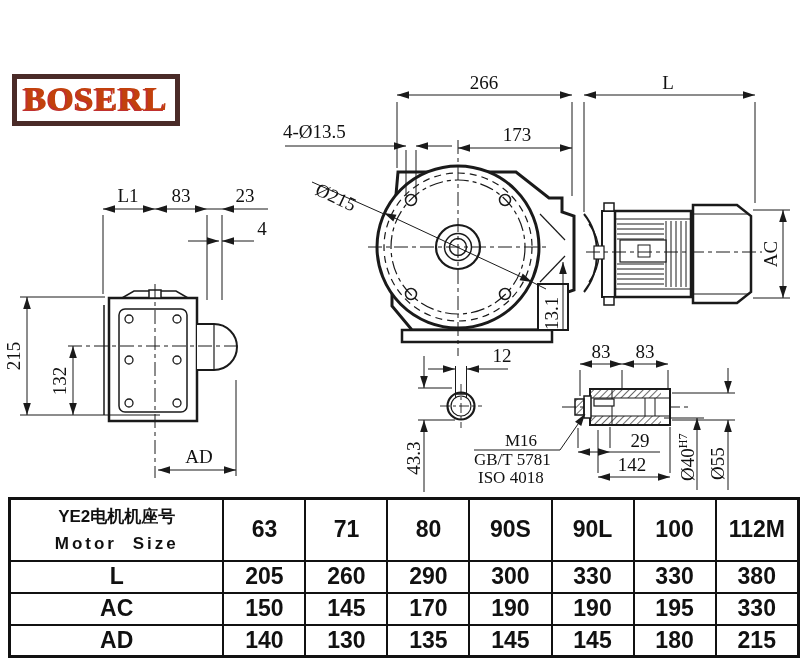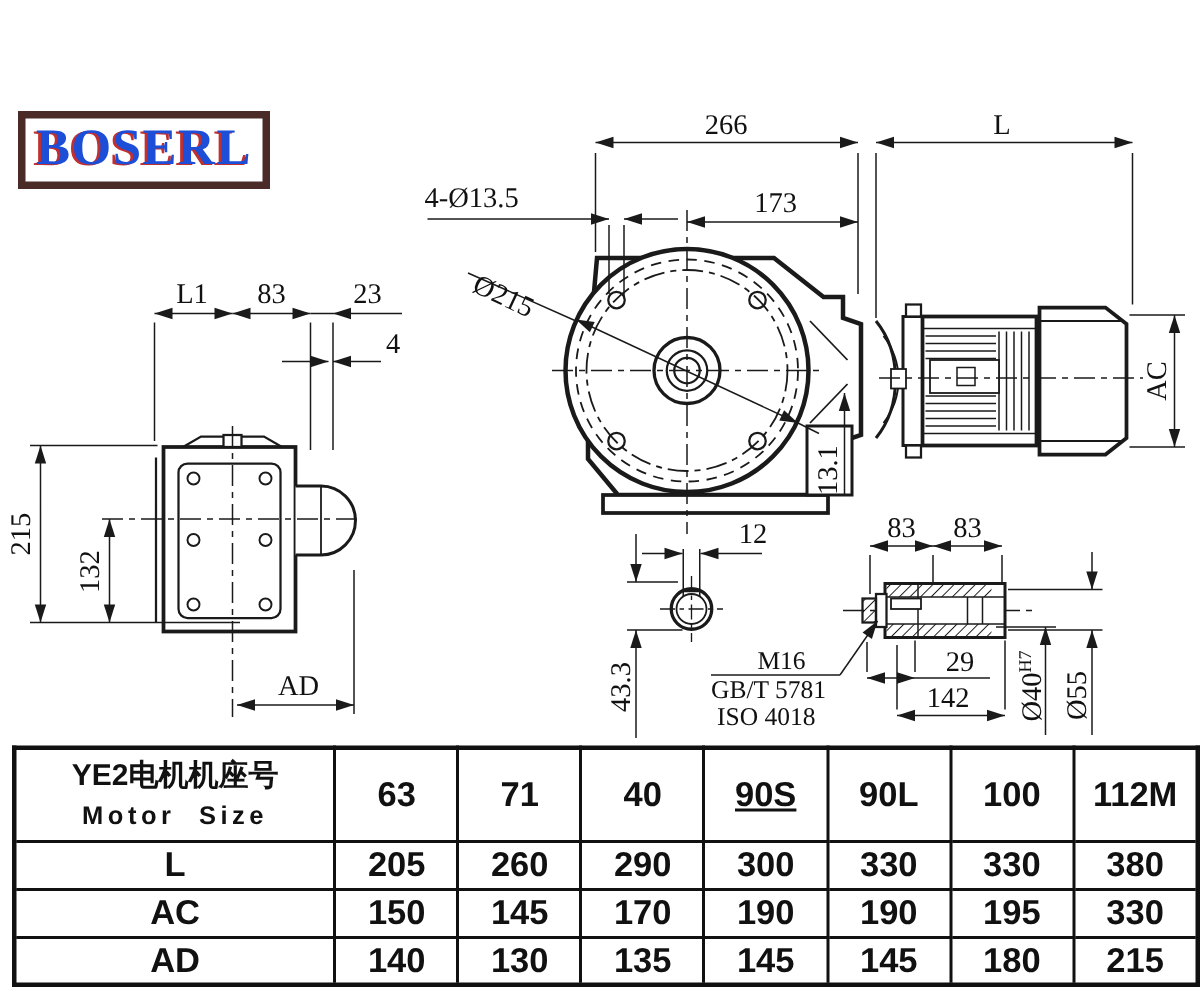--- a/index.html
+++ b/index.html
@@ -3,30 +3,30 @@
 <meta charset="utf-8">
 <style>
   html,body{margin:0;padding:0;background:#fff;}
   .page{position:relative;width:800px;height:661px;background:#ffffff;overflow:hidden;
         font-family:"Liberation Sans",sans-serif;color:#111;}
   .title{position:absolute;left:24px;top:14px;font-size:31px;font-weight:bold;
          letter-spacing:2px;color:#000;font-family:"Liberation Sans",sans-serif;}
   .logo{position:absolute;left:12px;top:74px;border:5px solid #4a2b28;background:#fff;
         padding:0 7px 2px 7px;}
   .logo-text{font-family:"Liberation Serif",serif;font-weight:bold;font-size:34px;line-height:40px;
-        color:#1d4ed8;text-shadow:-2px 1px 0 #c03030;letter-spacing:1px;text-align:right;}
+        color:#c2410c;text-shadow:-2px 1px 0 #c03030;letter-spacing:1px;text-align:right;}
   svg.drawing{position:absolute;left:0;top:0;}
   .dimtxt{font-family:"Liberation Serif",serif;font-size:19px;fill:#111;}
   .notetxt{font-family:"Liberation Serif",serif;font-size:17px;fill:#111;}
   .dim-table{position:absolute;left:8px;top:497px;border-collapse:collapse;table-layout:fixed;
         background:#fff;border:3px solid #111;}
   .dim-table td{border:2.5px solid #111;text-align:center;vertical-align:middle;
         font-size:23px;color:#111;padding:0;font-weight:bold;}
   .dim-table td.hdr{font-weight:bold;}
-  .hdr-line1{font-size:20px;line-height:28px;}
+  .hdr-line1{font-size:17px;line-height:28px;}
   .hdr-line2{font-size:17px;line-height:26px;letter-spacing:3px;word-spacing:8px;}
 </style>
 </head>
 <body>
 
 <div class="page">
 
 
   <div class="logo">
     <div class="logo-text">BOSERL</div>
@@ -247,22 +247,22 @@
 
   <table class="dim-table">
     <tbody>
         <tr style="height:62px;">
       <td class="hdr" style="width:215px;">
         <div class="hdr-line1">YE2电机机座号</div>
         <div class="hdr-line2">Motor Size</div>
       </td>
       <td style="width:81px;">63</td>
       <td style="width:81px;">71</td>
-      <td style="width:81px;">40</td>
-      <td style="width:81px;text-decoration:underline;">90S</td>
+      <td style="width:81px;">80</td>
+      <td style="width:81px;">90S</td>
       <td style="width:81px;">90L</td>
       <td style="width:81px;">100</td>
       <td style="width:81px;">112M</td>
     </tr>
     <tr style="height:32px;">
       <td>L</td>
       <td>205</td>
       <td>260</td>
       <td>290</td>
       <td>300</td>

